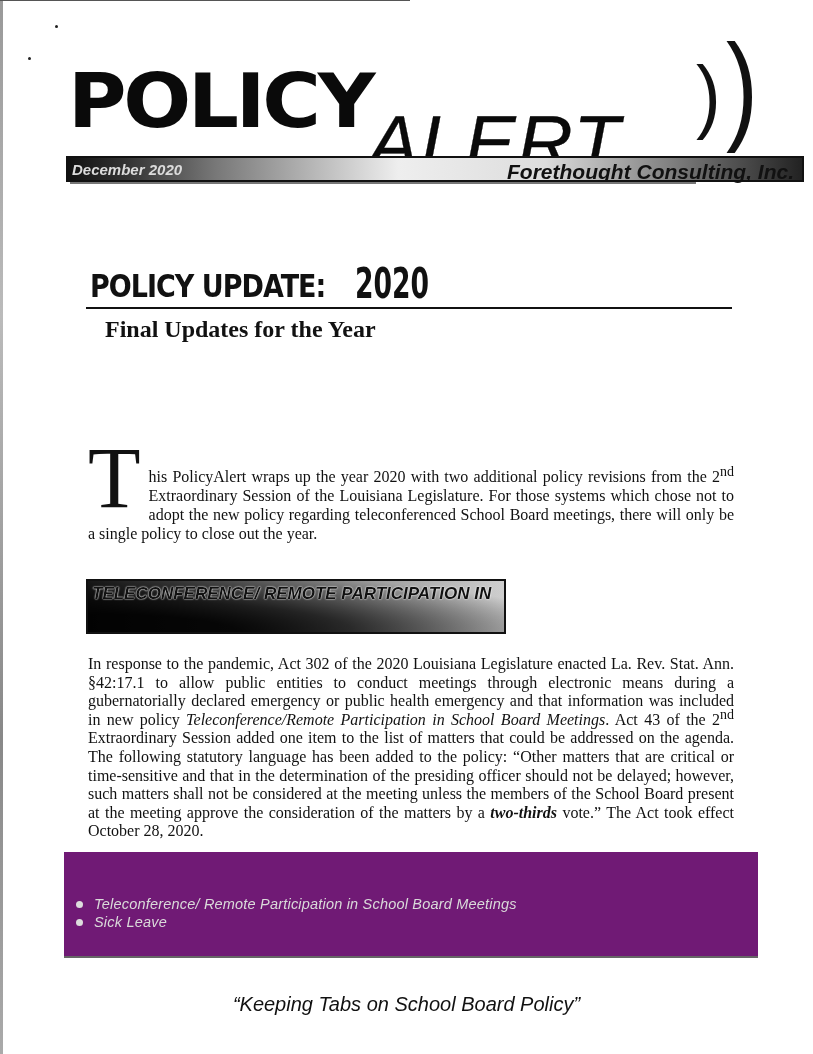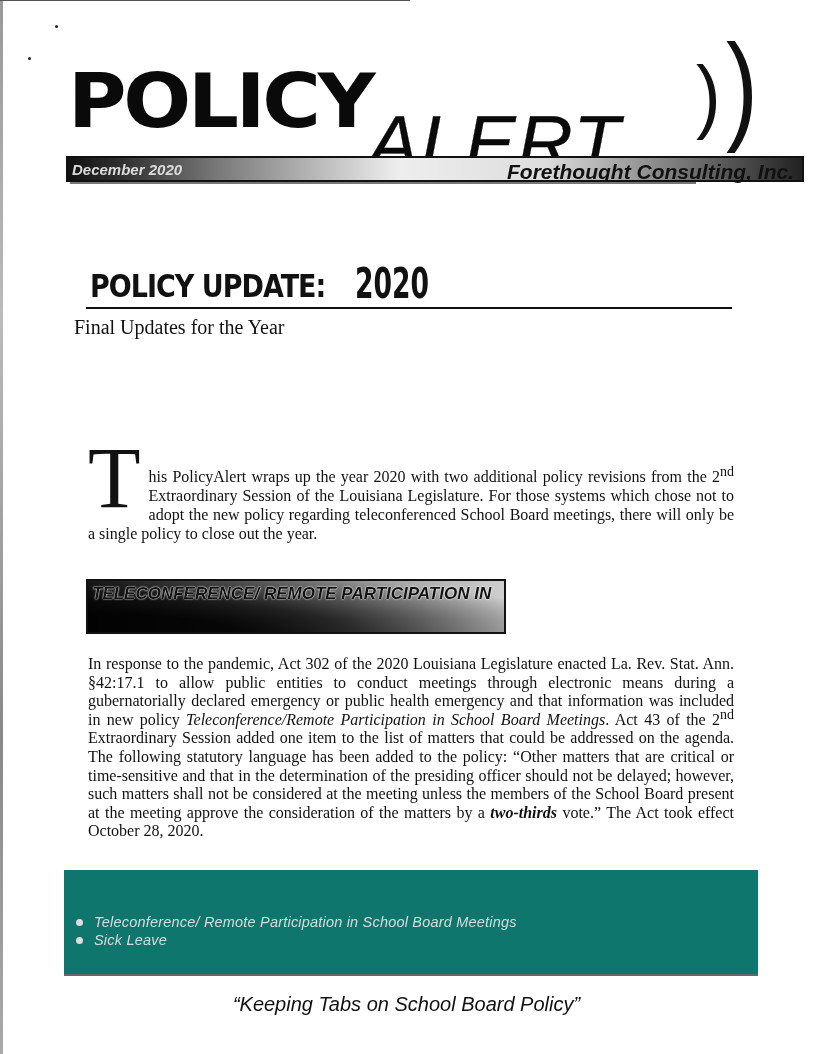--- a/index.html
+++ b/index.html
@@ -31,44 +31,44 @@
   .date-bar .company { position: absolute; right: 8px; top: 2px; font-family: "Liberation Sans", sans-serif;
     font-style: italic; font-weight: bold; font-size: 21px; color: #111; }
   .date-shadow { position: absolute; left: 70px; top: 182px; width: 626px; height: 2px; background: #777; }
 
   .update-heading { position: absolute; left: 90px; top: 262px; }
   .update-heading .label { font-family: "DejaVu Sans", sans-serif; font-weight: bold; font-size: 27px;
     letter-spacing: -1px; display: inline-block; transform: scaleY(1.15); }
   .update-heading .year { font-family: "DejaVu Sans", sans-serif; font-weight: bold; font-size: 37px;
     display: inline-block; margin-left: 26px; transform: scaleX(0.72) scaleY(1.15); transform-origin: left; }
   .heading-rule { position: absolute; left: 86px; top: 307px; width: 646px; height: 2px; background: #111; }
-  .subtitle { position: absolute; left: 74px; top: 316px; font-family: "Liberation Serif", serif;
-    font-weight: normal; font-size: 20px; }
+  .subtitle { position: absolute; left: 105px; top: 316px; font-family: "Liberation Serif", serif;
+    font-weight: bold; font-size: 24px; }
 
   .intro { position: absolute; left: 88px; top: 442px; width: 646px; font-size: 16px; line-height: 19px;
     text-align: justify; }
   .dropcap { float: left; font-family: "Liberation Serif", serif; font-size: 86px; line-height: 64px;
     margin: 4px 8px 0 0; height: 64px; }
   .intro .lead { display: block; padding-top: 25px; }
   sup { font-size: 14px; line-height: 0; }
 
   .section-bar { position: absolute; left: 86px; top: 579px; width: 420px; height: 55px;
     border: 2px solid #111; box-sizing: border-box;
     background: radial-gradient(ellipse at 0% 100%, #111 25%, #444 45%, #999 65%, #eee 85%),
                 linear-gradient(to right, #222, #aaa 70%, #ddd); background-blend-mode: multiply; padding-left: 36px; }
   .section-bar .title { position: absolute; left: 4px; top: 4px; width: 410px; font-family: "Liberation Sans", sans-serif;
     font-style: italic; font-weight: bold; font-size: 17px; line-height: 17px; color: #111;
     text-shadow: 0 0 1px #fff, 0 0 2px #fff; }
   .section-bar .title .l2 { color: #e8e8e8; text-shadow: 1px 1px 0 #000; }
 
   .body-text { position: absolute; left: 88px; top: 655px; width: 646px; font-size: 16px; line-height: 18.6px;
     text-align: justify; }
 
-  .blackbox { position: absolute; left: 64px; top: 852px; width: 694px; height: 104px; background: #0f766e;
-    border-bottom: 2px solid #666; margin-top: 18px; }
+  .blackbox { position: absolute; left: 64px; top: 852px; width: 694px; height: 104px; background: #701a75;
+    border-bottom: 2px solid #666; }
   .blackbox ul { list-style: none; margin: 0; padding: 0; position: absolute; left: 12px; top: 43px; }
   .blackbox li { color: #dadada; font-family: "Liberation Sans", sans-serif; font-style: italic;
     font-size: 14.5px; line-height: 18px; letter-spacing: 0.2px; display: flex; align-items: center; }
   .blackbox .bullet { display: inline-block; width: 7px; height: 7px; border-radius: 50%; background: #ddd;
     margin-right: 11px; }
 
   .tagline { position: absolute; left: 0; width: 813px; top: 993px; text-align: center;
     font-family: "Liberation Sans", sans-serif; font-style: italic; font-size: 20px; color: #111; }
   .speck { position: absolute; width: 3px; height: 3px; background: #222; border-radius: 50%; }
 </style>

